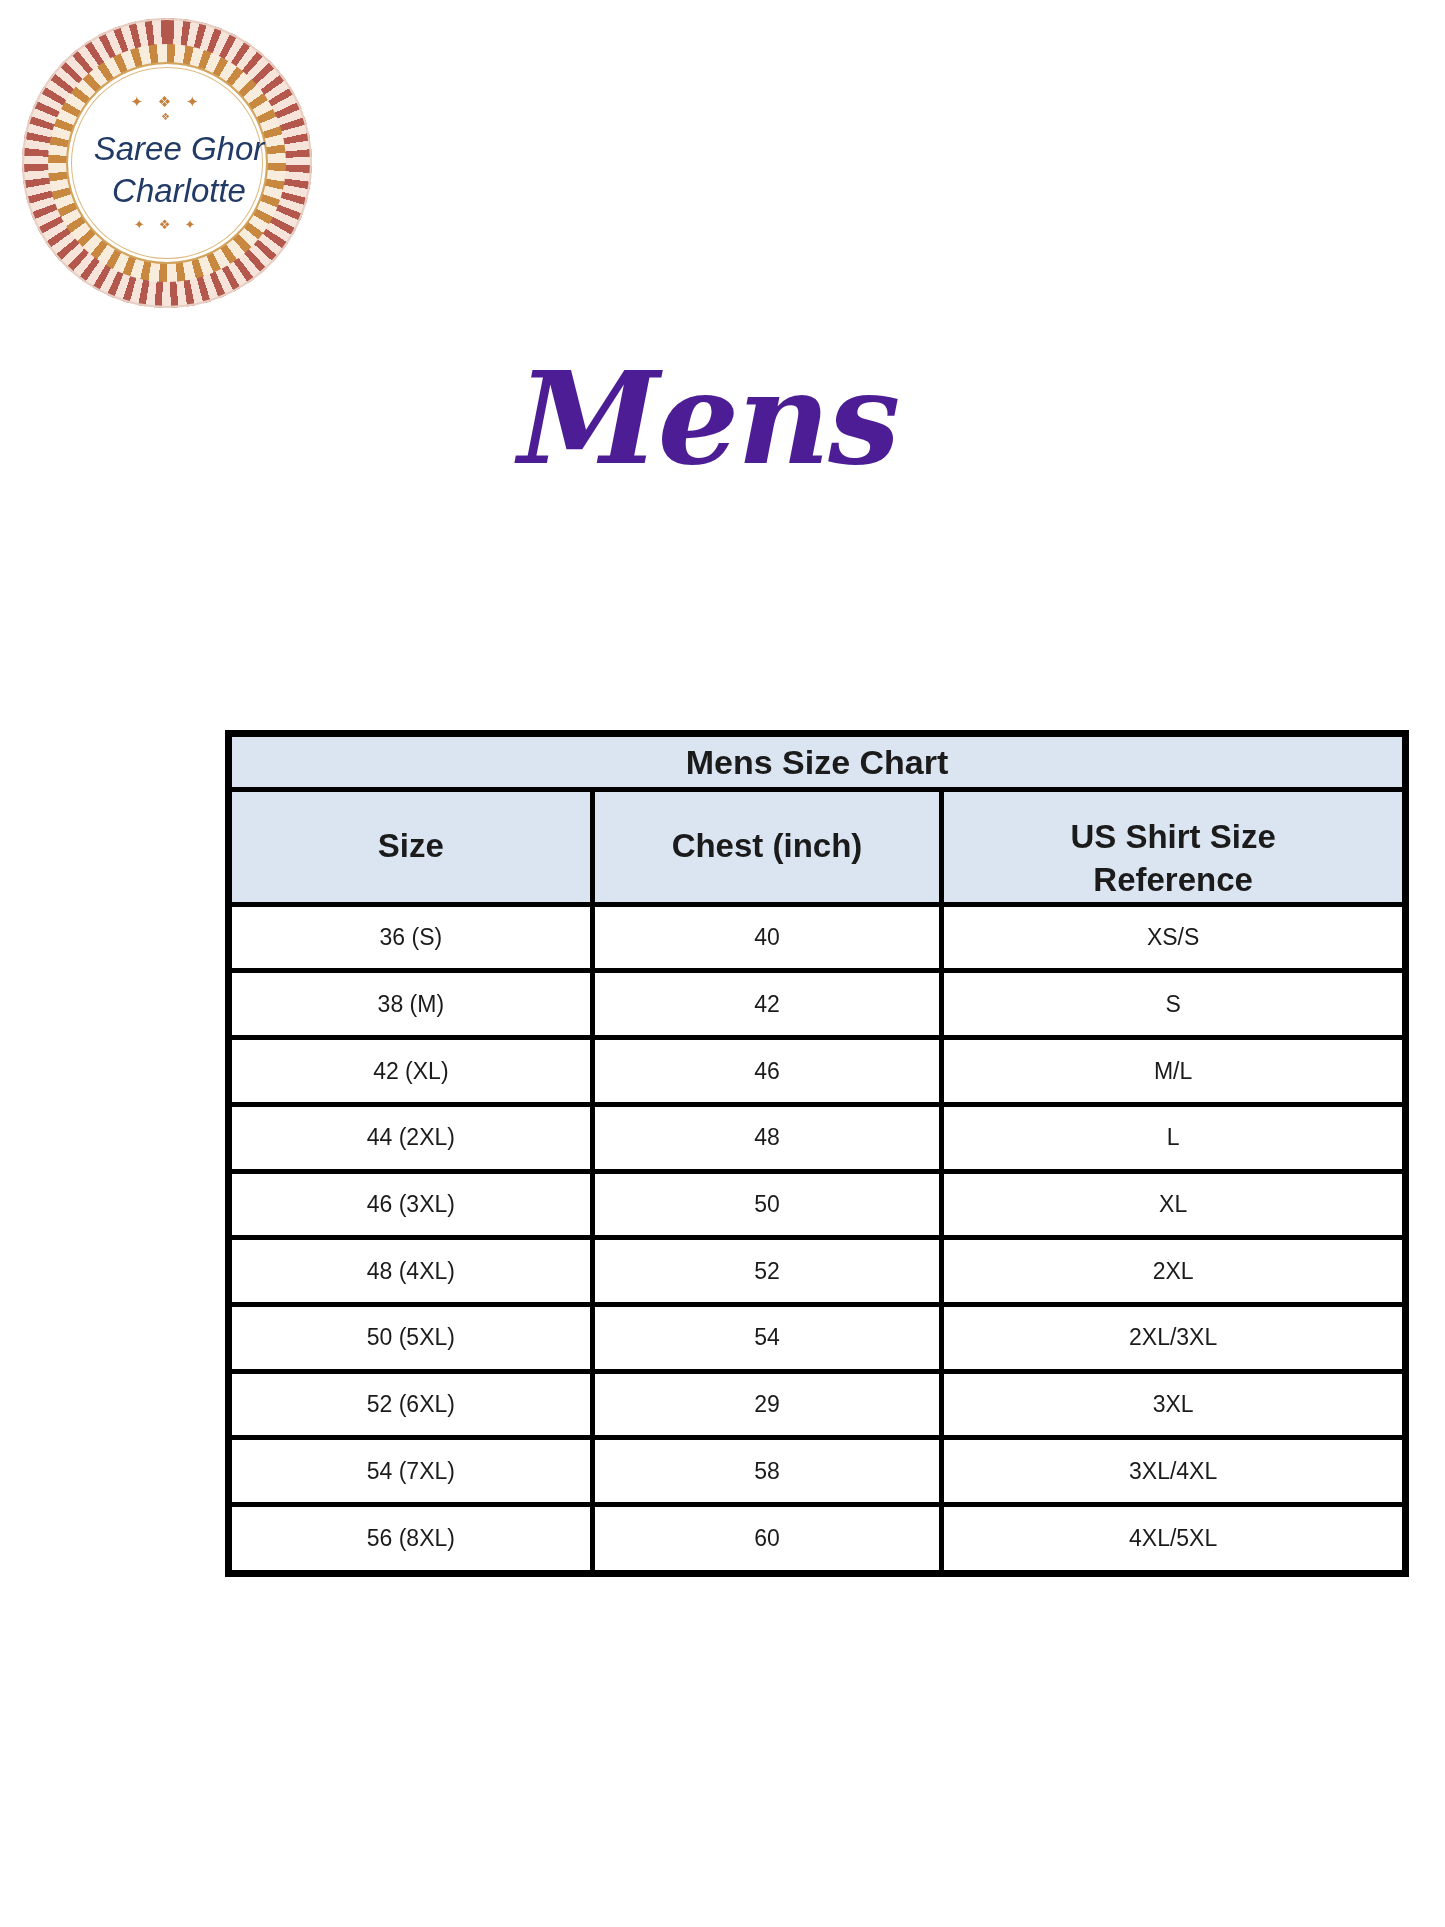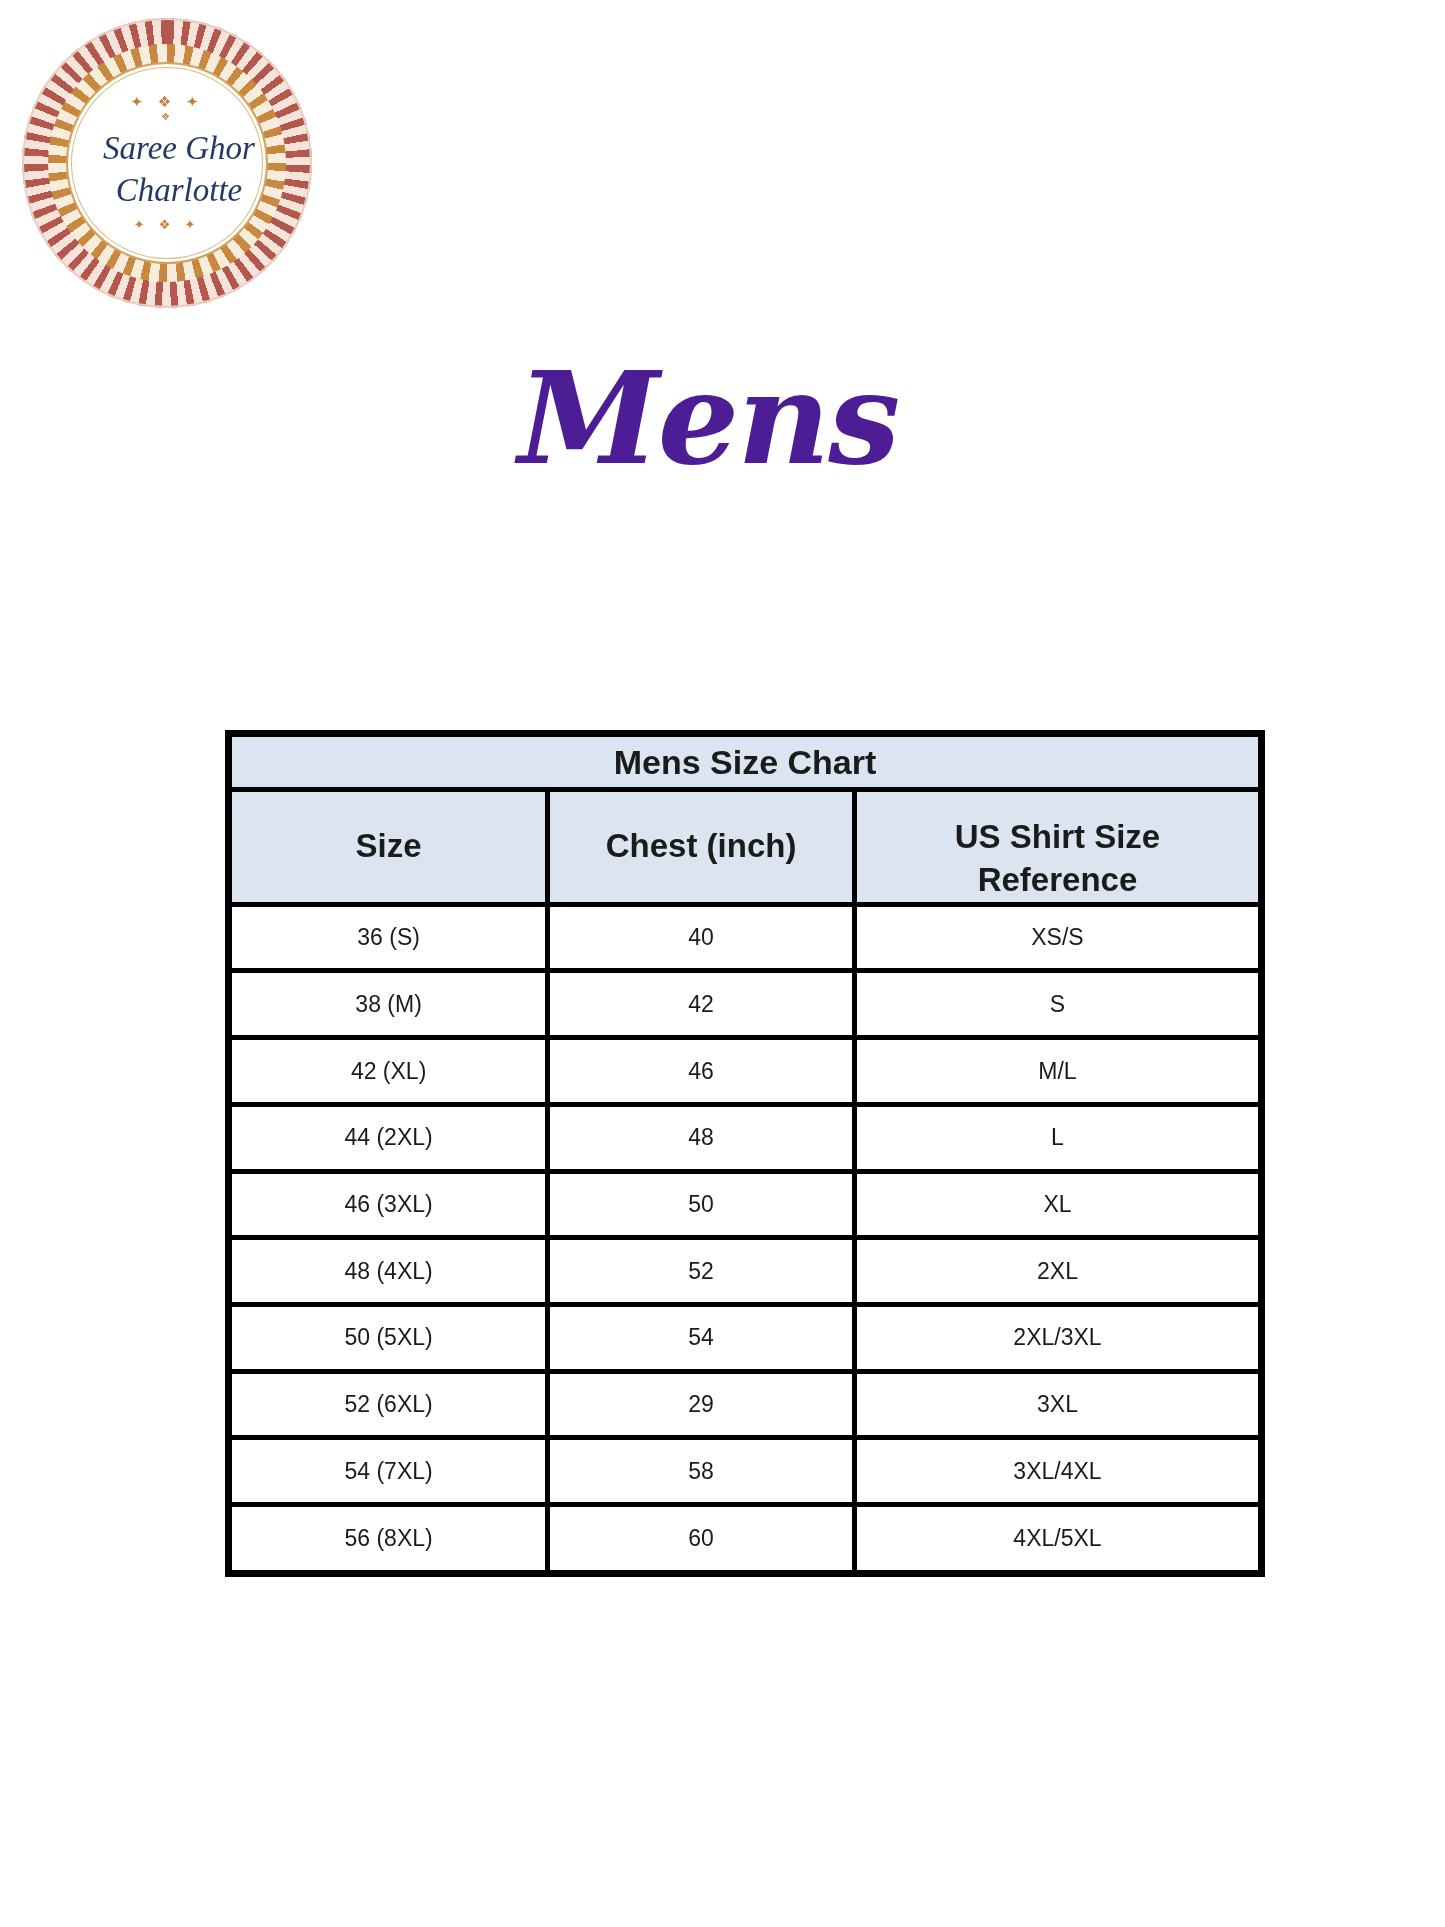--- a/index.html
+++ b/index.html
@@ -35,21 +35,21 @@
   }
   .flourish {
     font-family: "DejaVu Sans", sans-serif;
     color: #c5803c; line-height: 1;
     user-select: none;
   }
   .flourish.big { font-size: 15px; letter-spacing: 5px; margin-bottom: 2px; }
   .flourish.small { font-size: 10px; letter-spacing: 3px; margin-bottom: 6px; }
   .flourish.bottom { font-size: 13px; letter-spacing: 5px; margin-top: 7px; }
   .logo-text {
-    font-family: Liberation Serif, serif;
+    font-family: Liberation Sans, sans-serif;
     font-style: italic;
     color: #223a66;
     font-size: 33px; line-height: 1.25;
     white-space: nowrap;
     margin-left: 24px;
   }
 
   
   .big-title {
     position: absolute; left: 518px; top: 348px;
@@ -60,21 +60,21 @@
     letter-spacing: -2px;
     white-space: nowrap;
   }
 
   
   .chart-wrap {
     position: absolute; left: 225px; top: 730px;
   }
   table.size-chart {
     border-collapse: collapse;
-    width: 1040px; height: 847px;
+    width: 1184px; height: 847px;
     table-layout: fixed;
     background: #ffffff;
   }
   table.size-chart th, table.size-chart td {
     border: 5px solid #000000;
     text-align: center; vertical-align: middle;
     padding: 0;
     overflow: hidden;
   }
   table.size-chart { border: 7px solid #000000; }

